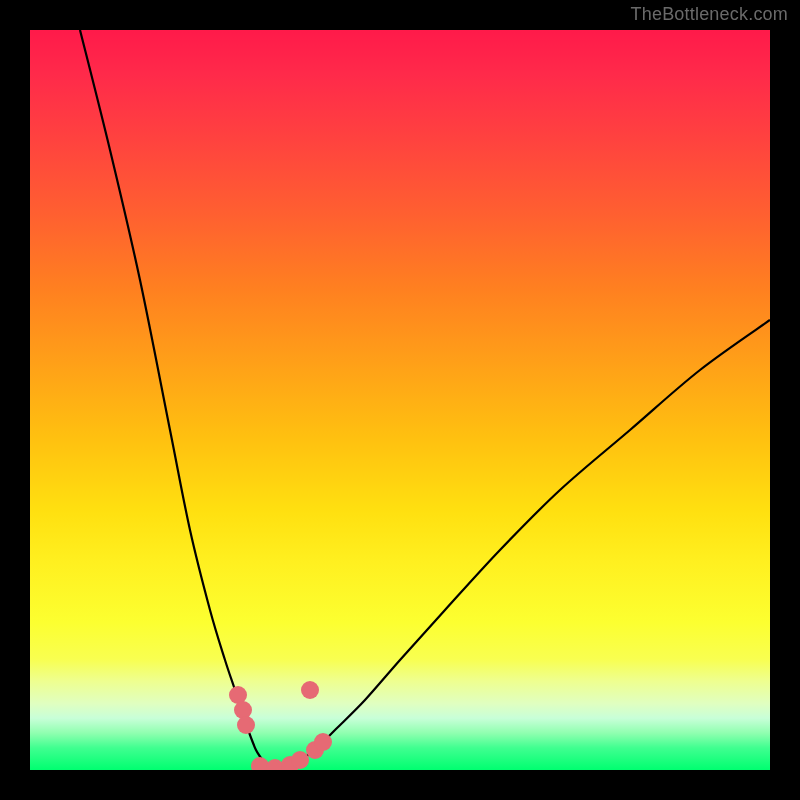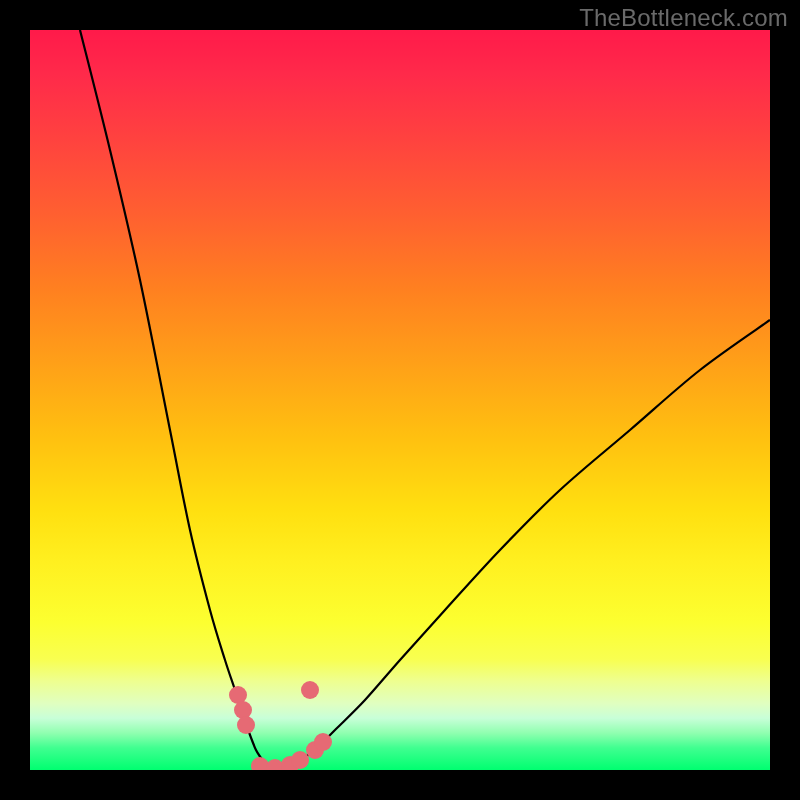--- a/index.html
+++ b/index.html
@@ -41,21 +41,21 @@
       #90ffb0 95%,
       #40ff90 97%,
       #00ff70 100%
     );
   }
   .watermark {
     position: absolute;
     top: 4px;
     right: 12px;
     color: #6a6a6a;
-    font-size: 24px;
+    font-size: 18px;
     font-weight: 400;
     letter-spacing: 0.2px;
     z-index: 20;
   }
   svg.curve {
     position: absolute;
     left: 0; top: 0;
     width: 100%; height: 100%;
     pointer-events: none;
   }

